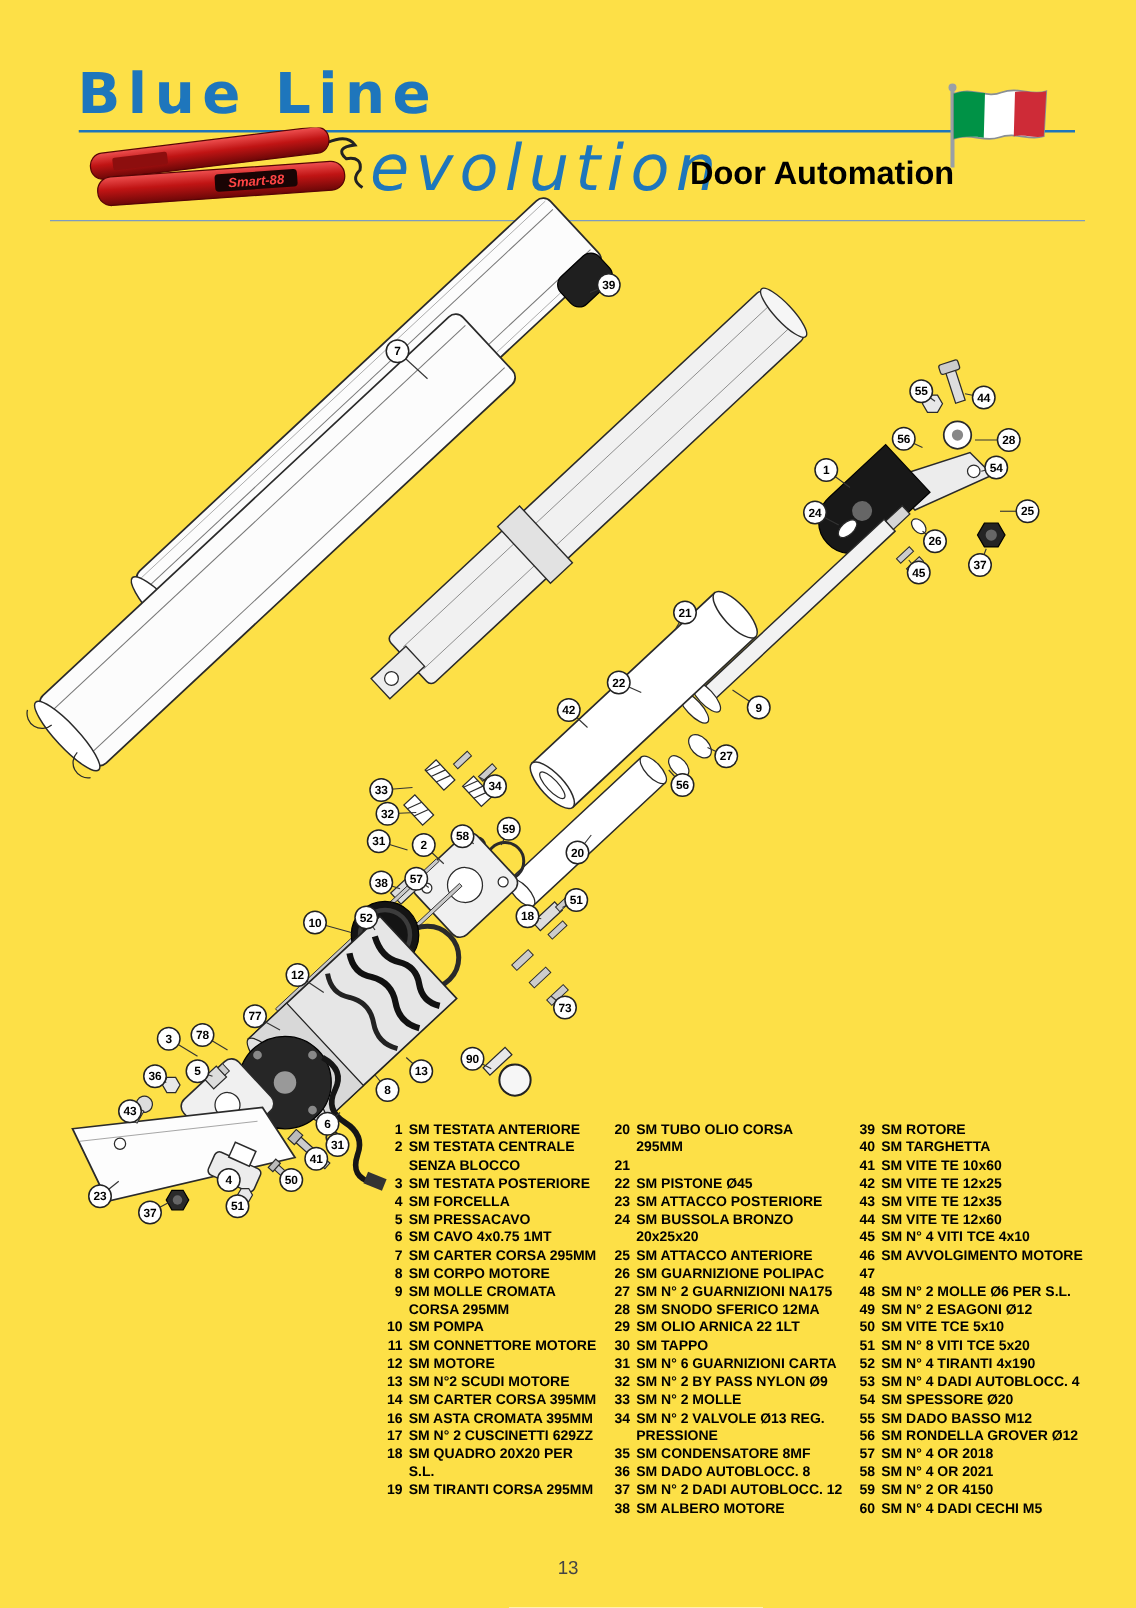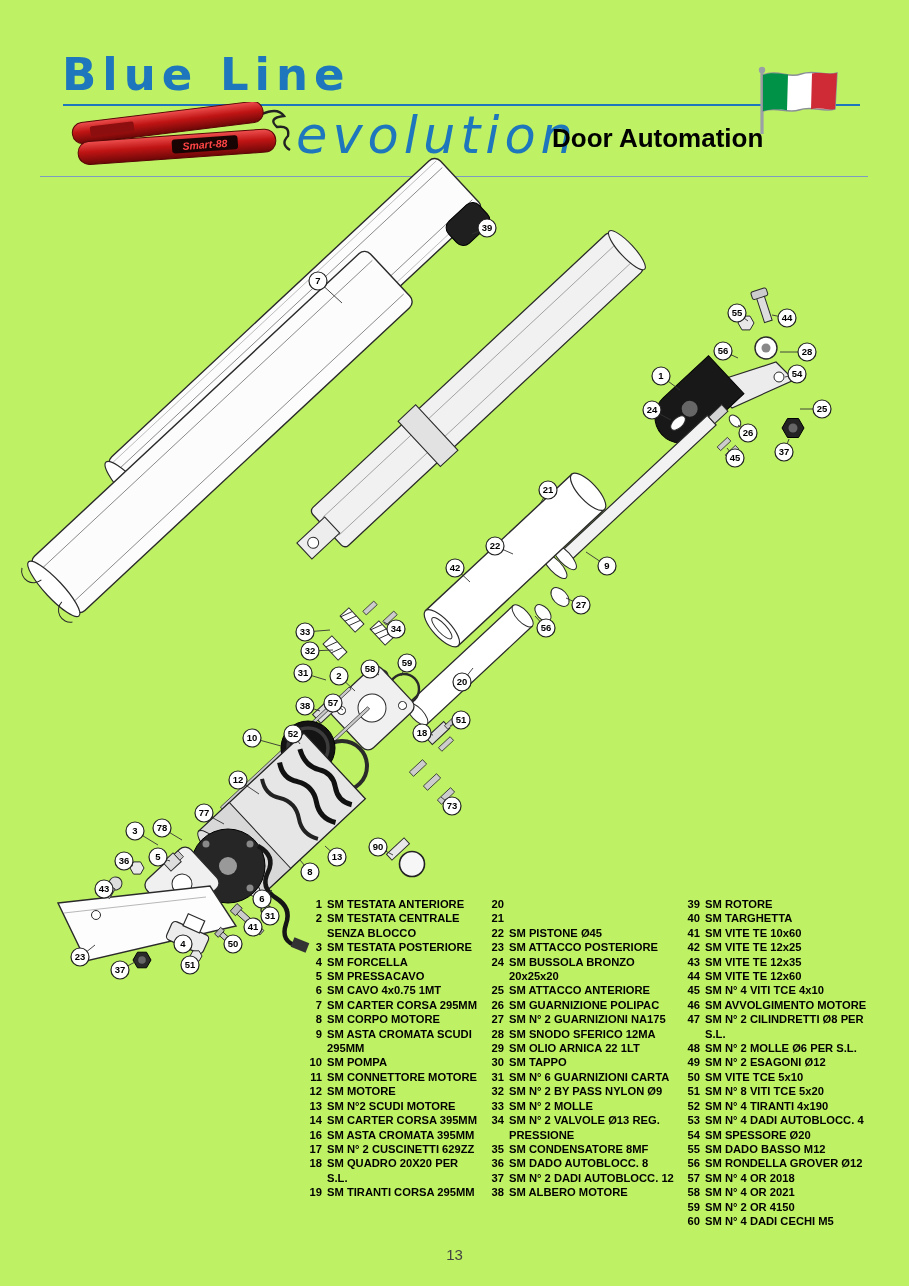--- a/index.html
+++ b/index.html
@@ -1,17 +1,17 @@
 <!DOCTYPE html>
 <html><head>
 <meta charset="utf-8">
 <style>
   html,body{margin:0;padding:0;background:#fff;}
   body{width:909px;height:1286px;position:relative;font-family:"Liberation Sans",sans-serif;}
-  .page{position:absolute;left:0;top:0;width:909px;height:1286px;background:#bef264;overflow:hidden;}
+  .page{position:absolute;left:0;top:0;width:909px;height:1286px;background:#fde047;overflow:hidden;}
 
   
   .brand{position:absolute;left:62px;top:48px;font-size:45px;font-weight:bold;color:#1e76bc;
          letter-spacing:6px;font-family:"DejaVu Sans",sans-serif;}
   .brand-rule{position:absolute;left:63px;top:104px;width:797px;height:2px;background:#1e76bc;}
   .device-svg{position:absolute;left:66px;top:102px;}
   .evolution{position:absolute;left:296px;top:106px;font-size:51px;font-style:italic;color:#1e76bc;
              letter-spacing:5px;font-family:"DejaVu Sans",sans-serif;}
   .door{position:absolute;left:552px;top:123px;font-size:26px;font-weight:bold;color:#000;}
   .flag-svg{position:absolute;left:748px;top:64px;}
@@ -490,21 +490,21 @@
         <div class="pitem">
           <span class="pnum">7</span>
           <span class="ptext">SM CARTER CORSA 295MM</span>
         </div>
         <div class="pitem">
           <span class="pnum">8</span>
           <span class="ptext">SM CORPO MOTORE</span>
         </div>
         <div class="pitem">
           <span class="pnum">9</span>
-          <span class="ptext">SM ASTA CROMATA SCUDI 295MM</span>
+          <span class="ptext">SM MOLLE CROMATA CORSA 295MM</span>
         </div>
         <div class="pitem">
           <span class="pnum">10</span>
           <span class="ptext">SM POMPA</span>
         </div>
         <div class="pitem">
           <span class="pnum">11</span>
           <span class="ptext">SM CONNETTORE MOTORE</span>
         </div>
         <div class="pitem">
@@ -532,20 +532,21 @@
           <span class="ptext">SM QUADRO 20X20 PER S.L.</span>
         </div>
         <div class="pitem">
           <span class="pnum">19</span>
           <span class="ptext">SM TIRANTI CORSA 295MM</span>
         </div>
       </div>
     <div class="pcol pcol2">
         <div class="pitem">
           <span class="pnum">20</span>
+          <span class="ptext">SM TUBO OLIO CORSA 295MM</span>
         </div>
         <div class="pitem">
           <span class="pnum">21</span>
         </div>
         <div class="pitem">
           <span class="pnum">22</span>
           <span class="ptext">SM PISTONE Ø45</span>
         </div>
         <div class="pitem">
           <span class="pnum">23</span>
@@ -640,21 +641,20 @@
         <div class="pitem">
           <span class="pnum">45</span>
           <span class="ptext">SM N° 4 VITI TCE 4x10</span>
         </div>
         <div class="pitem">
           <span class="pnum">46</span>
           <span class="ptext">SM AVVOLGIMENTO MOTORE</span>
         </div>
         <div class="pitem">
           <span class="pnum">47</span>
-          <span class="ptext">SM N° 2 CILINDRETTI Ø8 PER S.L.</span>
         </div>
         <div class="pitem">
           <span class="pnum">48</span>
           <span class="ptext">SM N° 2 MOLLE Ø6 PER S.L.</span>
         </div>
         <div class="pitem">
           <span class="pnum">49</span>
           <span class="ptext">SM N° 2 ESAGONI Ø12</span>
         </div>
         <div class="pitem">

